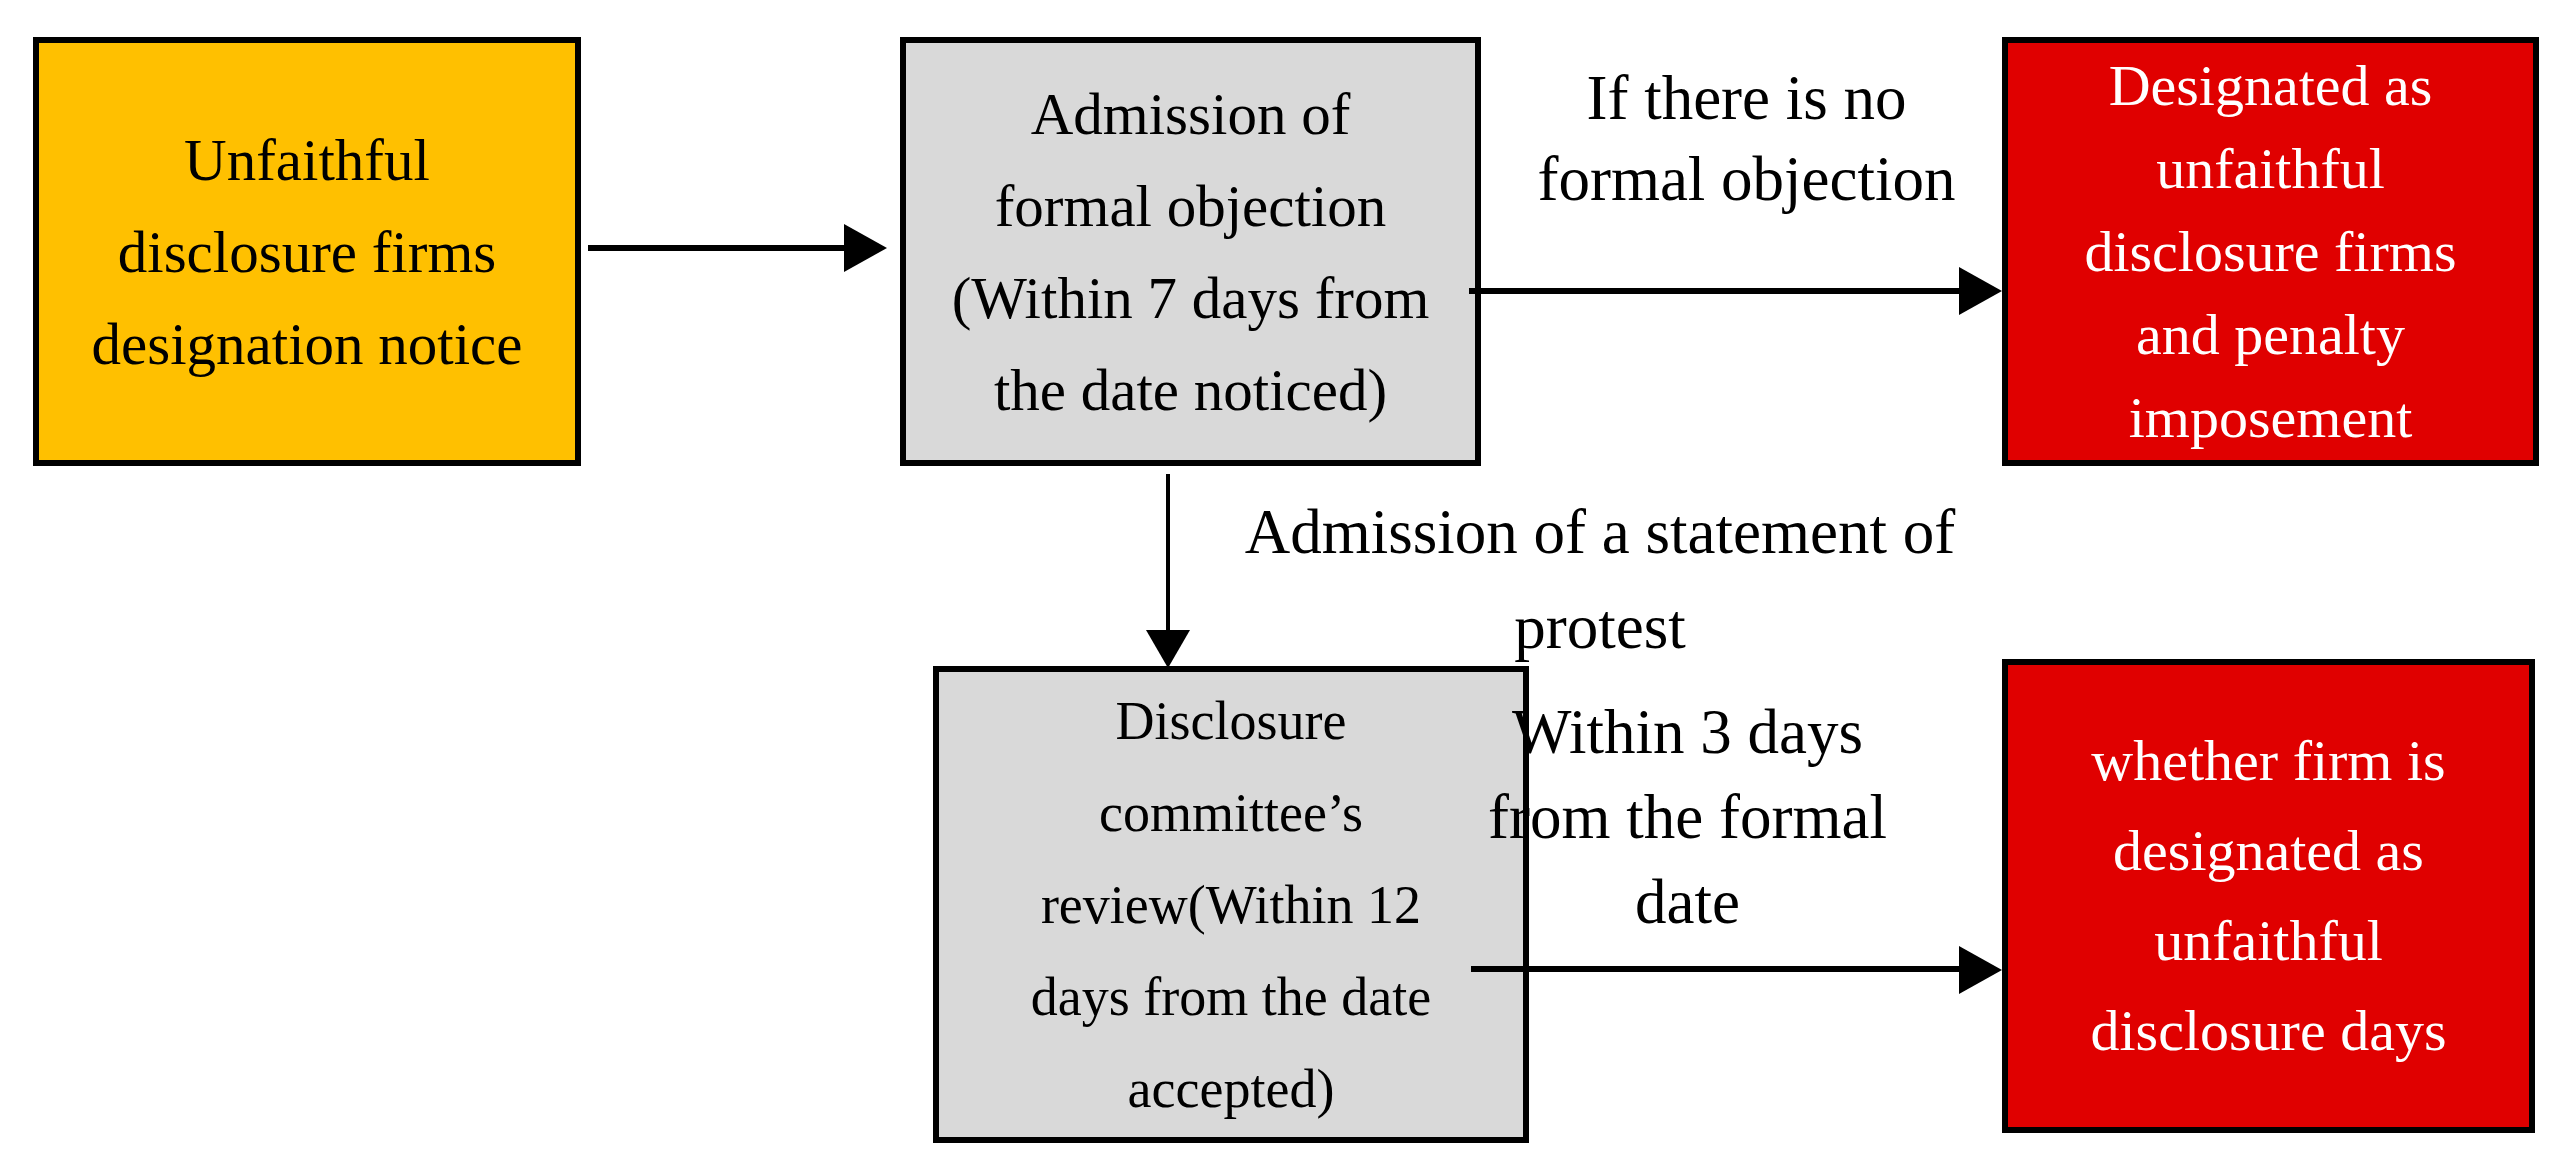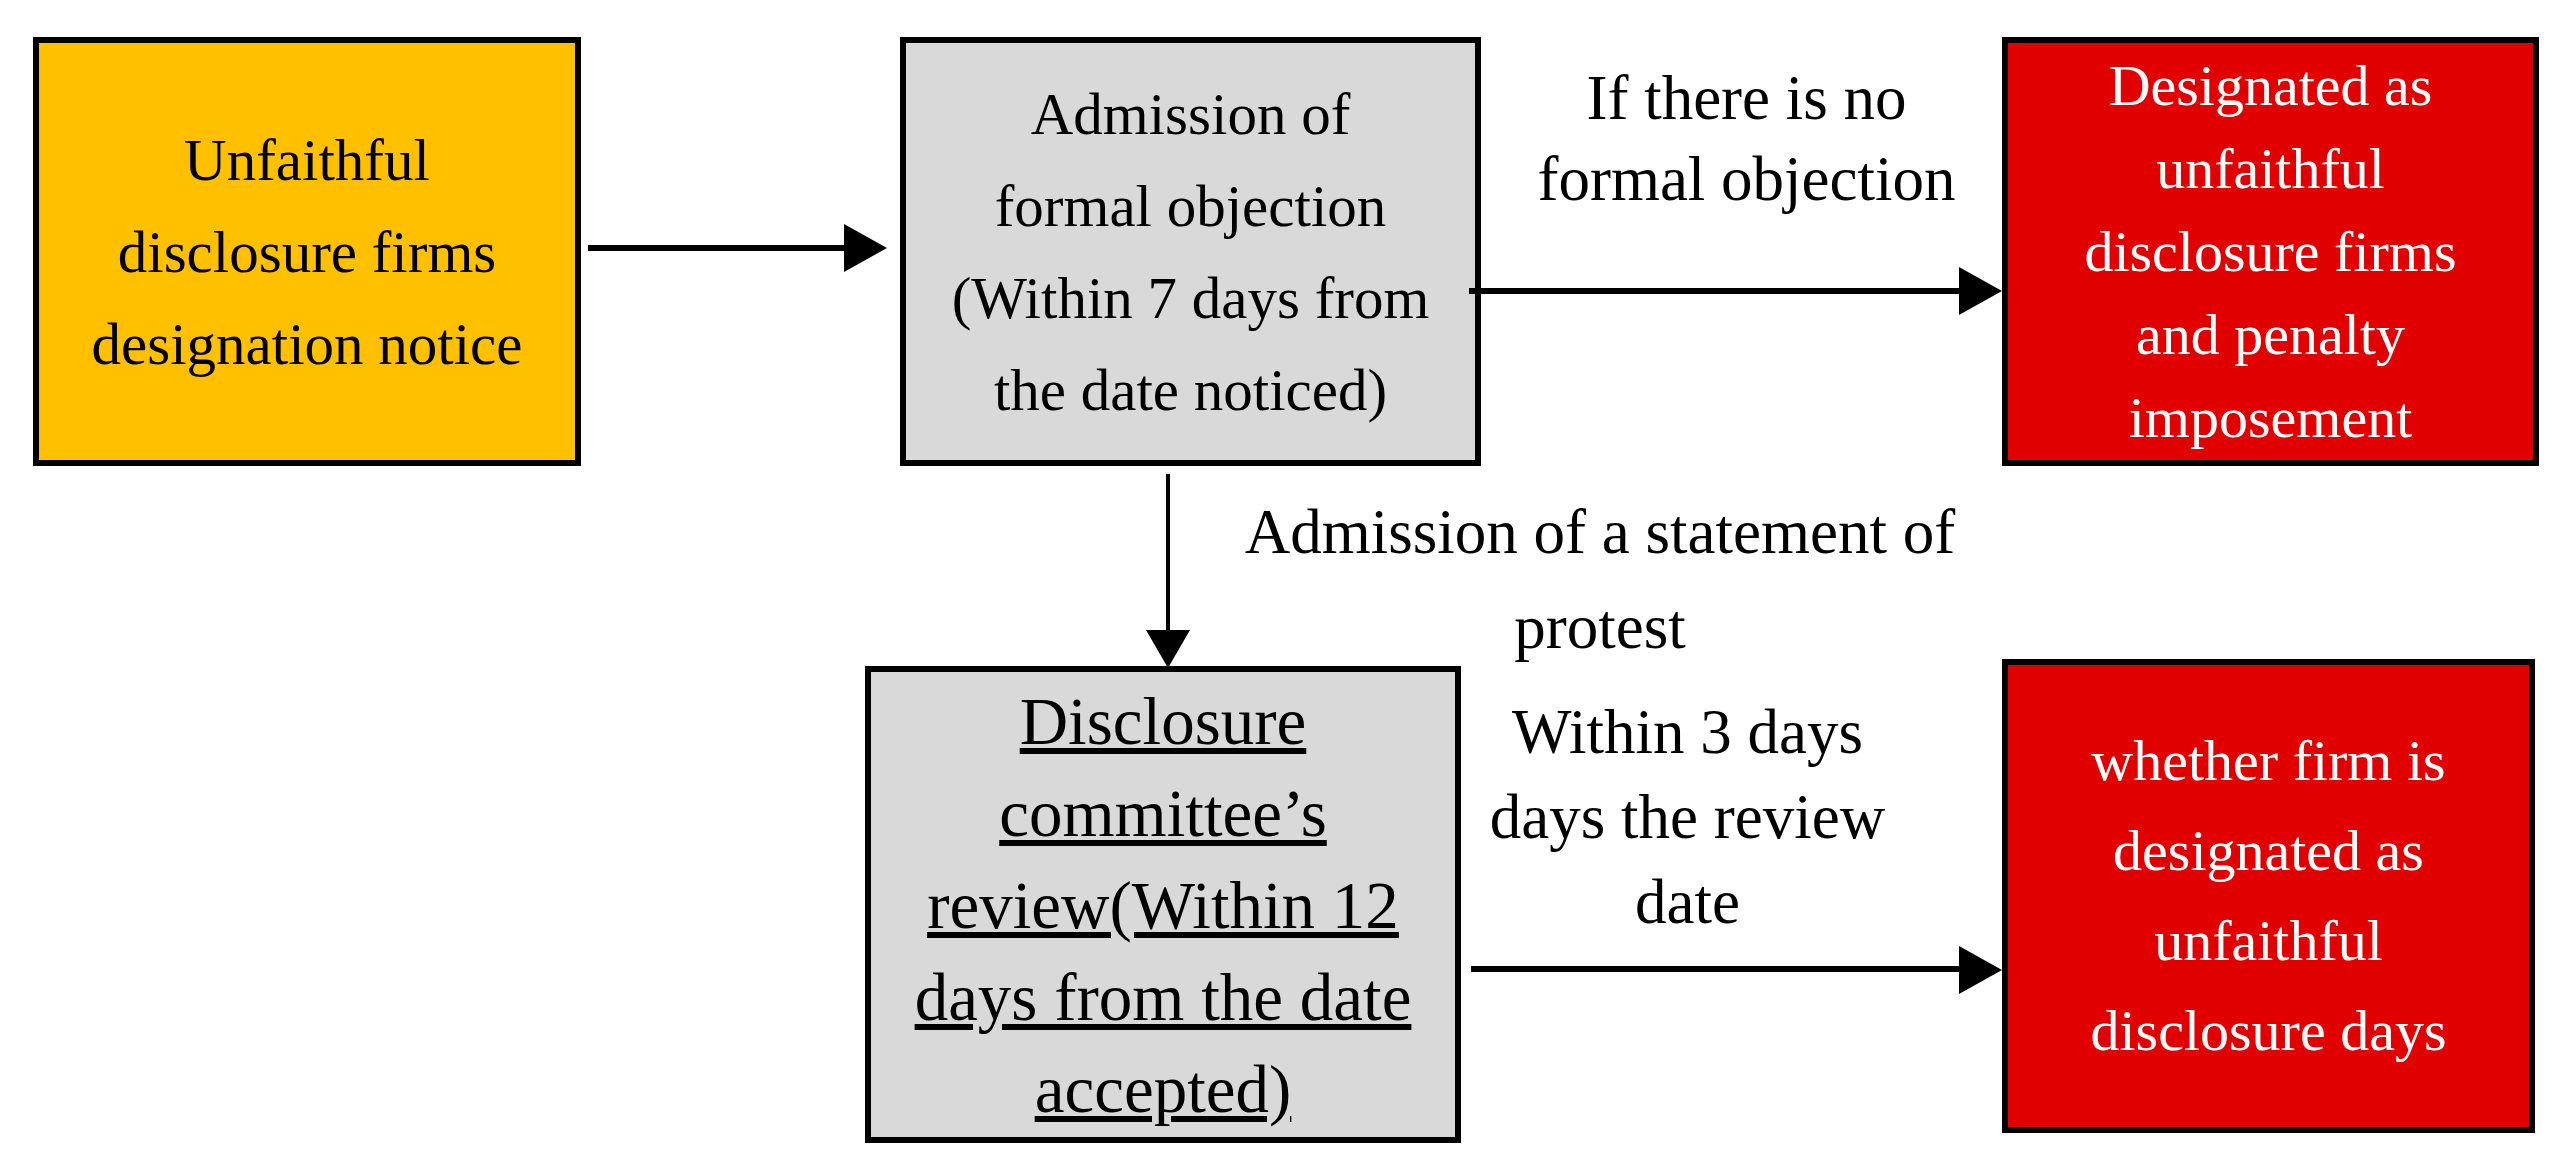--- a/index.html
+++ b/index.html
@@ -27,21 +27,21 @@
     justify-content: center;
     text-align: center;
   }
   .node .txt { width: 100%; }
   .line { display: block; }
 
   
   #node-designation-notice { left: 33px;   top: 37px;  width: 548px; height: 429px; font-size: 59px; line-height: 92px; }
   #node-formal-objection   { left: 888px; top: 37px;  width: 581px; height: 429px; font-size: 59px; line-height: 92px; }
   #node-designated-penalty { left: 2002px; top: 37px;  width: 537px; height: 429px; font-size: 58px; line-height: 83px; }
-  #node-committee-review   { left: 865px; top: 666px; width: 596px; height: 477px; font-size: 67px; line-height: 92px; text-decoration: underline; }
+  #node-committee-review   { left: 933px; top: 666px; width: 596px; height: 477px; font-size: 54px; line-height: 92px; }
   #node-decision           { left: 2002px; top: 659px; width: 533px; height: 474px; font-size: 58px; line-height: 90px; }
 
   
   .edge-label {
     position: absolute;
     text-align: center;
     color: #000000;
     font-size: 63px;
   }
   #label-no-objection      { left: 1480px; top: 58px;  width: 533px;  line-height: 81px; }
@@ -142,21 +142,21 @@
       <span class="line">Disclosure</span>
       <span class="line">committee’s</span>
       <span class="line">review(Within 12</span>
       <span class="line">days from the date</span>
       <span class="line">accepted)</span>
     </div>
   </div>
 
   <div class="edge-label" id="label-within-3-days">
     <span class="line">Within 3 days</span>
-    <span class="line">days the review</span>
+    <span class="line">from the formal</span>
     <span class="line">date</span>
   </div>
 
   <div class="arrow-line-h" id="arrow3-line"></div>
   <div class="arrow-head-right" id="arrow3-head"></div>
 
   <div class="node" id="node-decision" style="background: rgb(224, 0, 0); color: rgb(255, 255, 255);">
     <div class="txt">
       <span class="line">whether firm is</span>
       <span class="line">designated as</span>

